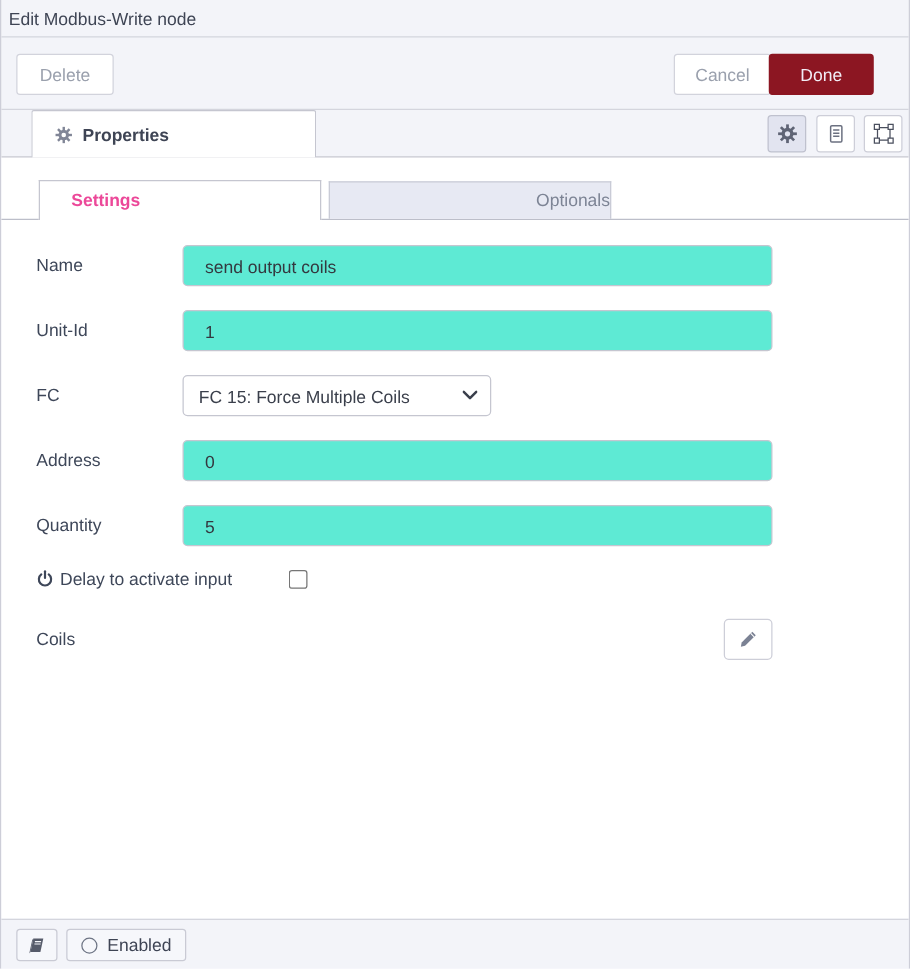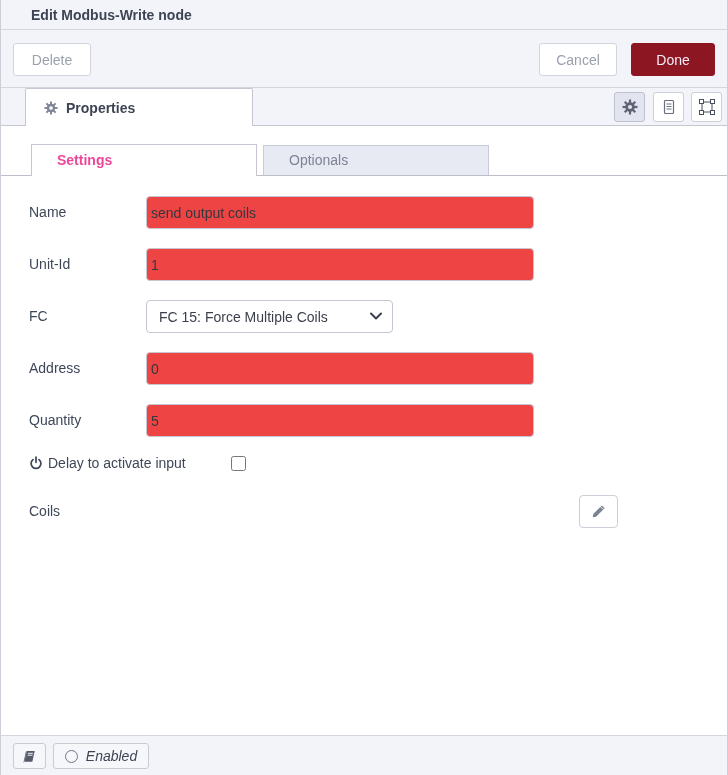--- a/index.html
+++ b/index.html
@@ -9,38 +9,38 @@
     position:relative; width:728px; height:775px;
     background:#f3f4f9; overflow:hidden;
     border-left:1px solid #cdced8; border-right:1px solid #cdced8;
   }
   
   .title-bar {
     position:absolute; top:0; left:0; right:0; height:30px;
     border-bottom:1px solid #d4d5dd;
   }
   .title-bar h1 {
-    font-size:14px; font-weight:bold; color:#3e4454;
-    line-height:30px; padding-left:30px;
+    font-size:14px; font-weight:normal; color:#3e4454;
+    line-height:30px; padding-left:6px;
   }
   
   .button-row {
     position:absolute; top:30px; left:0; right:0; height:58px;
     border-bottom:1px solid #d4d5dd;
   }
   .btn {
     position:absolute; top:13px; height:33px;
     background:#fff; border:1px solid #d2d3dc; border-radius:3px;
     font-family:"Liberation Sans", sans-serif; font-size:14px;
     color:#9aa0ad; cursor:pointer;
   }
   .btn-delete { left:12px; width:78px; }
   .btn-cancel { right:110px; width:78px; }
   .btn-done {
-    right:12px; width:84px;
+    right:28px; width:84px;
     background:#8C1622; border-color:#8C1622; color:#f2edf6;
   }
   
   .tray-tabs { position:absolute; top:88px; left:0; right:0; height:37px; }
   .properties-tab {
     position:absolute; left:4px; top:0; width:228px; height:38px;
     background:#fff; border:1px solid #c5c6d0; border-bottom:none;
     border-radius:2px 2px 0 0; z-index:3;
     display:flex; align-items:center; gap:8px; padding-left:18px;
     cursor:pointer;
@@ -65,31 +65,31 @@
   .tab-settings {
     position:absolute; left:30px; top:18px; width:226px; height:32px;
     background:#fff; border:1px solid #c5c6d0; border-bottom:none; z-index:2;
     font-size:14px; font-weight:bold; color:#ec4899;
     line-height:31px; padding-left:25px; cursor:pointer;
   }
   .tab-optionals {
     position:absolute; left:262px; top:19px; width:226px; height:30px;
     background:#e7e9f3; border:1px solid #c9cbd6; border-bottom:none;
     font-size:14px; color:#7d8495;
-    line-height:29px; padding-left:25px; cursor:pointer;
+    line-height:29px; padding-left:25px; cursor:pointer;text-align:right;
   }
   
   .field-label {
     position:absolute; left:28px; font-size:14px; color:#3e4759; line-height:33px;text-align:right;
   }
   .text-input {
-    position:absolute; left:145px; width:388px; height:33px;
-    border:1px solid #c5c6d0; border-radius:4px; background:#ef4444;
+    position:absolute; left:145px; width:472px; height:33px;
+    border:1px solid #c5c6d0; border-radius:4px; background:#5eead4;
     font-family:"Liberation Sans", sans-serif; font-size:14px; color:#34383f;
-    padding:0 4px; outline:none;
+    padding:0 17px; outline:none;
   }
   .select-wrap { position:absolute; left:145px; height:33px; }
   .select-wrap select {
     width:100%; height:33px; -webkit-appearance:none; appearance:none;
     border:1px solid #c5c6d0; border-radius:4px; background:#fff;
     font-family:"Liberation Sans", sans-serif; font-size:14px; color:#3a3f4b;
     padding:0 30px 0 12px; outline:none; cursor:pointer;
   }
   .select-wrap .chev {
     position:absolute; right:11px; top:12px; pointer-events:none;
@@ -106,21 +106,21 @@
     position:absolute; left:202px; width:15px; height:15px; cursor:pointer;
   }
   .pencil-btn {
     position:absolute; left:578px; width:39px; height:33px;
     background:#fff; border:1px solid #cdced8; border-radius:4px;
     display:flex; align-items:center; justify-content:center; cursor:pointer;
   }
   
   .footer {
     position:absolute; bottom:0; left:0; right:0; height:40px;
-    background:#f3f4f9; border-top:1px solid #d4d5dd;font-style:italic;
+    background:#f3f4f9; border-top:1px solid #d4d5dd;
   }
   .footer-btn {
     position:absolute; top:7px; height:26px;
     background:#f6f7fb; border:1px solid #c9cad4; border-radius:3px;
     display:flex; align-items:center; justify-content:center; cursor:pointer;
   }
   .book-btn { left:12px; width:33px; }
   .enabled-btn { left:52px; width:96px; gap:8px; padding:0 10px;
     font-size:14px; color:#3e4454; }
   .enabled-circle {

